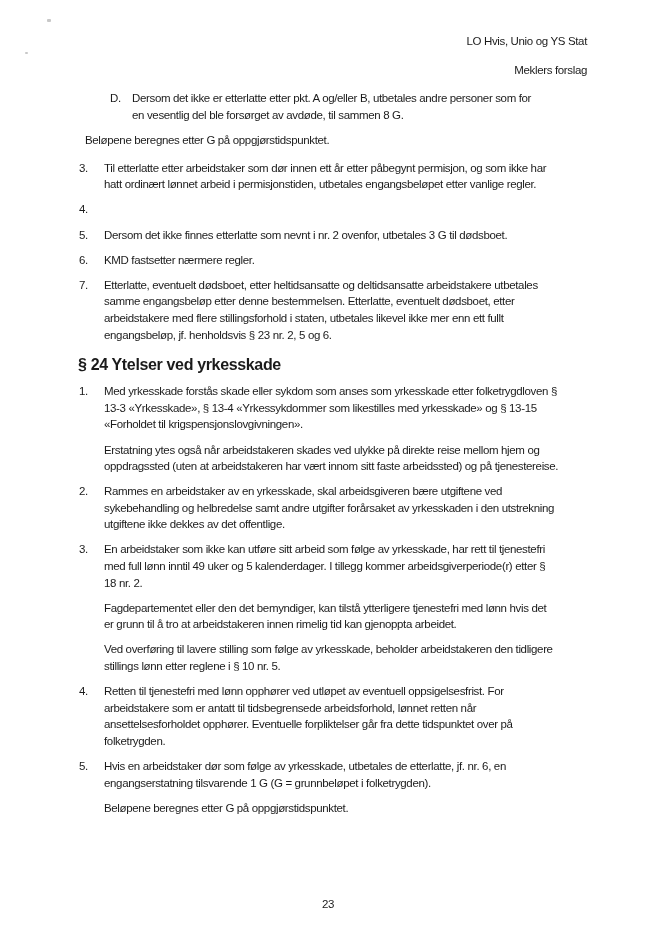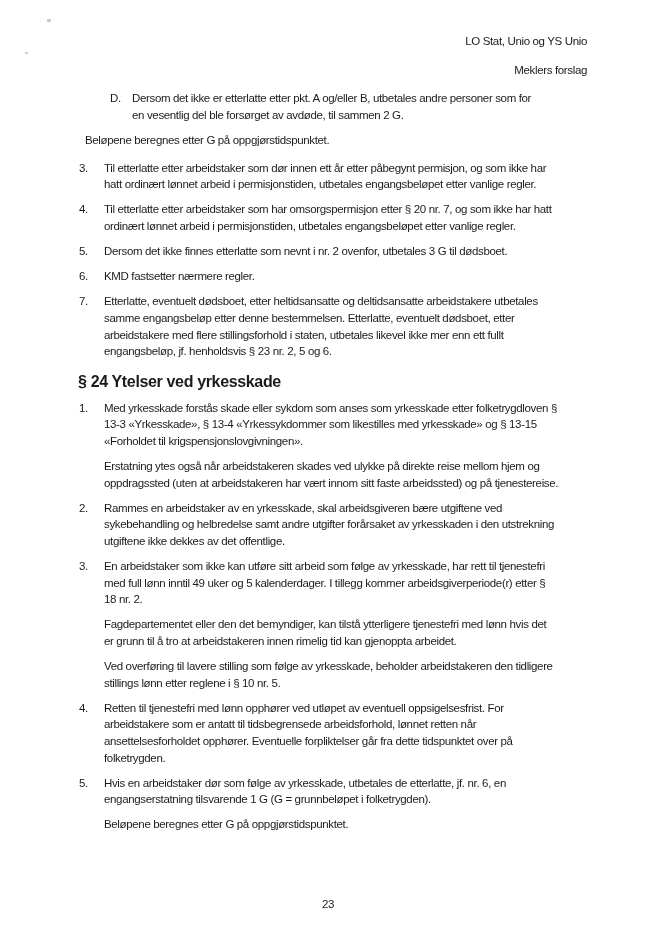--- a/index.html
+++ b/index.html
@@ -86,48 +86,44 @@
 </style>
 </head>
 <body>
 
 <div class="page">
 
   <div class="speck s1"></div>
   <div class="speck s2"></div>
 
   <div class="doc-header">
-    <div class="hline">LO Stat, Unio og YS Unio</div>
+    <div class="hline">LO Hvis, Unio og YS Stat</div>
     <div class="hline">Meklers forslag</div>
   </div>
 
   <div class="content">
 
     <div class="sub-item">
       <span class="marker">D.</span>
       <span class="text pre">Dersom det ikke er etterlatte etter pkt. A og/eller B, utbetales andre personer som for
-en vesentlig del ble forsørget av avdøde, til sammen 2 G.</span>
+en vesentlig del ble forsørget av avdøde, til sammen 8 G.</span>
     </div>
 
     <p class="note pre">Beløpene beregnes etter G på oppgjørstidspunktet.</p>
 
     <div class="li">
       <span class="marker">3.</span>
       <div class="body">
           <p class="pre">Til etterlatte etter arbeidstaker som dør innen ett år etter påbegynt permisjon, og som ikke har
 hatt ordinært lønnet arbeid i permisjonstiden, utbetales engangsbeløpet etter vanlige regler.</p>
         </div>
     </div>
 
     <div class="li">
       <span class="marker">4.</span>
-      <div class="body">
-          <p class="pre">Til etterlatte etter arbeidstaker som har omsorgspermisjon etter § 20 nr. 7, og som ikke har hatt
-ordinært lønnet arbeid i permisjonstiden, utbetales engangsbeløpet etter vanlige regler.</p>
-        </div>
     </div>
 
     <div class="li">
       <span class="marker">5.</span>
       <div class="body">
           <p class="pre">Dersom det ikke finnes etterlatte som nevnt i nr. 2 ovenfor, utbetales 3 G til dødsboet.</p>
         </div>
     </div>
 
     <div class="li">

